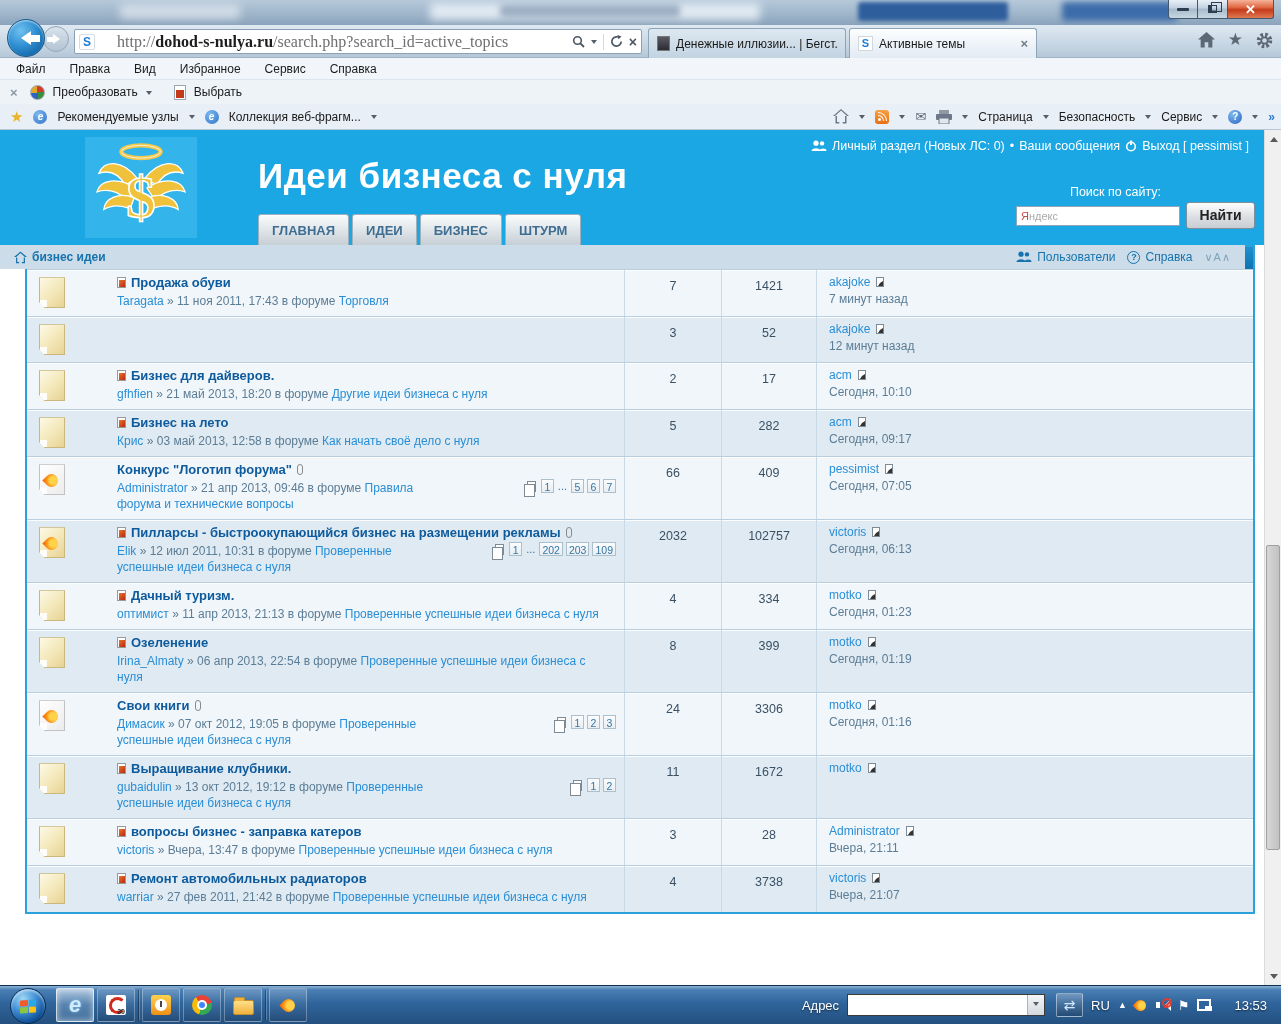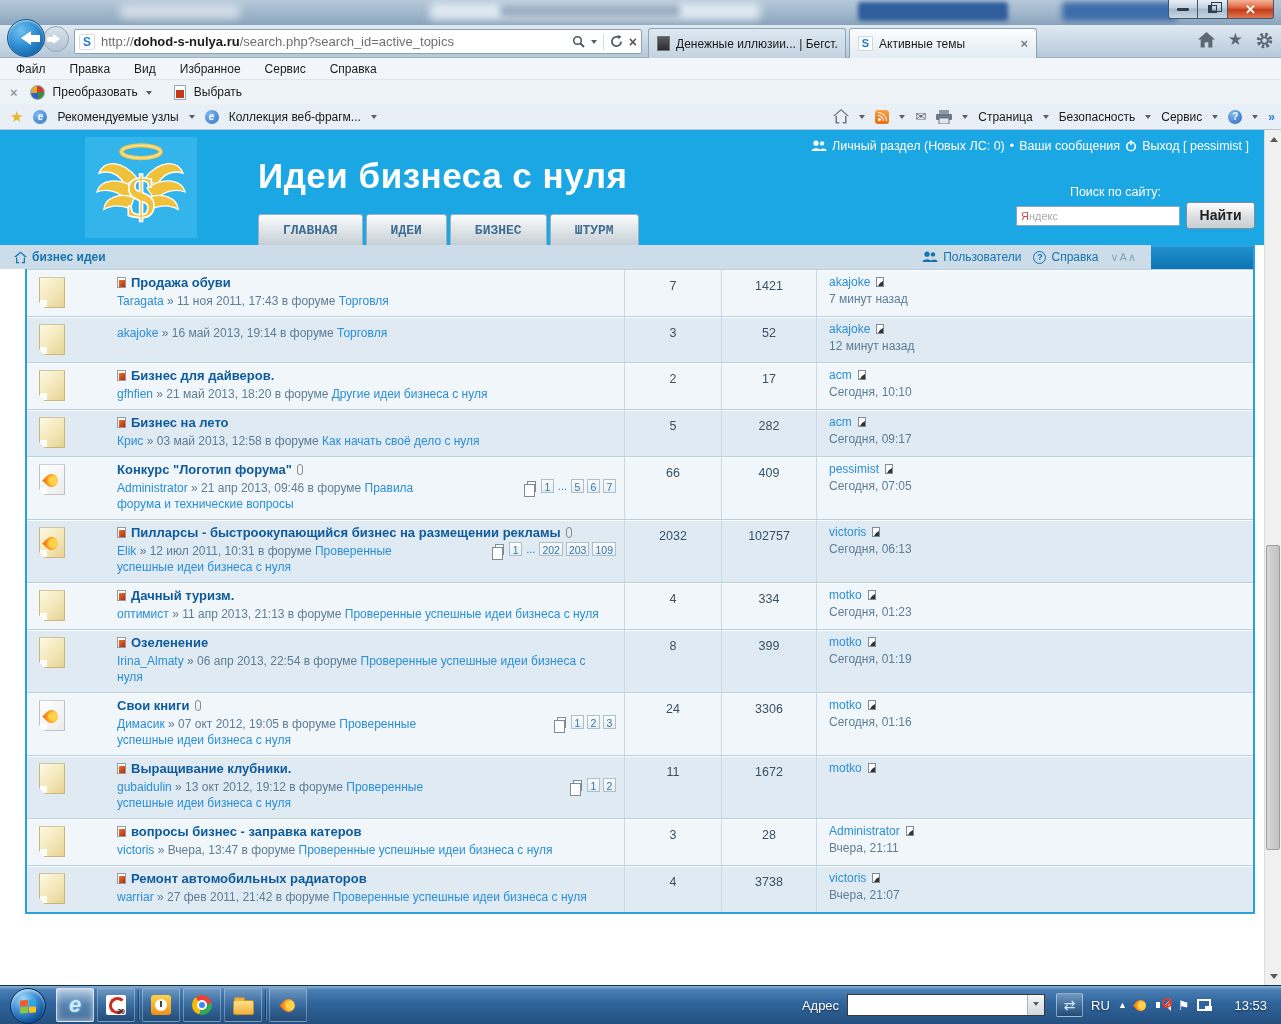--- a/index.html
+++ b/index.html
@@ -35,21 +35,21 @@
   .navFwd { position:absolute; left:43px; top:1px; width:26px; height:26px; border-radius:50%;
     background:linear-gradient(180deg,#d8e3ec,#b3c4d3); border:1px solid #93a8ba; display:flex; align-items:center; justify-content:center; z-index:4; }
   .arrowL { width:0; height:0; border:7px solid transparent; border-right:10px solid #fff; margin-left:-8px; position:relative; }
   .arrowL:after { content:""; position:absolute; left:10px; top:-3.5px; width:9px; height:7px; background:#fff; }
   .arrowR { width:0; height:0; border:5px solid transparent; border-left:7px solid #fff; margin-right:-5px; position:relative; }
   .arrowR:after { content:""; position:absolute; right:7px; top:-2.5px; width:6px; height:5px; background:#fff; }
   .addressbar { position:absolute; left:74px; top:4px; width:568px; height:25px; background:#fff;
     border:1px solid #8ba1b5; border-radius:2px; display:flex; align-items:center; padding:0 4px; }
   .favicon16 { width:16px; height:16px; background:#fff; border:1px solid #d5dde4; border-radius:2px;
     color:#1a7ed6; font-weight:bold; font-size:12px; text-align:center; line-height:14px; flex:none; }
-  .urltext { margin-left:6px; font-size:13px; white-space:nowrap; overflow:hidden; flex:1; }
+  .urltext { margin-left:22px; font-size:16px; white-space:nowrap; overflow:hidden; flex:1;font-family:Liberation Serif, serif; }
   .urlgray { color:#6f6f6f; } .urlbold { color:#1c1c1c; font-weight:bold; }
   .addricons { display:flex; align-items:center; gap:6px; color:#4a5763; flex:none; }
   .addrsep { width:1px; height:16px; background:#d4dde4; }
   .caretDown { width:0; height:0; border:3.5px solid transparent; border-top:4px solid #55606a; margin-top:4px; }
   .tab { position:absolute; top:3px; height:30px; border:1px solid #8ea4b7; border-bottom:none; border-radius:3px 3px 0 0;
     display:flex; align-items:center; padding:0 8px; font-size:12px; color:#1a1a1a; }
   .tab.inactive { left:648px; width:198px; background:linear-gradient(180deg,#dde8f1,#c2d3e1); }
   .tab.active { left:849px; width:188px; background:linear-gradient(180deg,#fdfeff,#ecf2f8 60%,#e3ebf3); z-index:3; }
   .tabfav { width:13px; height:15px; flex:none; margin-right:6px; background:linear-gradient(180deg,#5a5a62,#2c2c34); border:1px solid #777; }
   .tabfav.s { background:#fff; border:1px solid #cfd8df; color:#1a7ed6; font-weight:bold; font-size:11px; line-height:13px; text-align:center; height:15px; width:15px; }
@@ -84,30 +84,30 @@
   .chevMore { color:#2f7bd4; font-size:12px; font-weight:bold; }
 
   
   .site { position:absolute; left:0; top:130px; width:1281px; height:855px; background:#fff; overflow:hidden; }
   .siteHeader { position:absolute; left:0; top:0; width:1281px; height:115px; background:#1ba7e3; }
   .logoBox { position:absolute; left:85px; top:7px; width:112px; height:101px; background:#33b4ea; display:flex; align-items:center; justify-content:center; }
   .siteTitle { position:absolute; left:258px; top:26px; color:#fff; font-size:35px; font-weight:bold; letter-spacing:.5px; }
   .userbar { position:absolute; right:32px; top:9px; color:#fff; font-size:12.5px; display:flex; align-items:center; gap:5px; }
   .userbar a { color:#fff; text-decoration:none; }
   .navTabs { position:absolute; left:258px; bottom:0; display:flex; gap:3px; }
-  .navTab { height:31px; line-height:31px; padding:0 24px; font-size:13px; font-weight:bold; color:#3f6e92;
-    background:linear-gradient(180deg,#fbfcfc 0%,#dde3e7 55%,#c6cfd5 100%); border:1px solid #9db0be; border-bottom:none; border-radius:3px 3px 0 0;font-family:Liberation Mono, monospace; }
+  .navTab { height:31px; line-height:31px; padding:0 13px; font-size:13px; font-weight:bold; color:#3f6e92;
+    background:linear-gradient(180deg,#fbfcfc 0%,#dde3e7 55%,#c6cfd5 100%); border:1px solid #9db0be; border-bottom:none; border-radius:3px 3px 0 0; }
   .searchLabel { position:absolute; right:120px; top:55px; color:#fff; font-size:12.5px; }
   .searchBox { position:absolute; right:101px; top:76px; width:164px; height:20px; background:#fff; border:1px solid #8fa6b8; }
   .searchPh { position:absolute; left:4px; top:3px; font-size:11px; color:#a9a9a9; pointer-events:none; }
   .searchPh::first-letter { color:#cf4a44; }
   .searchInput { position:absolute; inset:0; border:none; width:100%; height:100%; font-size:11px; padding:0 4px; background:transparent; }
   .searchBtn { position:absolute; right:26px; top:72px; width:69px; height:27px; background:linear-gradient(180deg,#fdfdfd,#d9dde1 60%,#c9ced4);
     border:1px solid #7e8e9b; border-radius:3px; font-size:14px; font-weight:bold; color:#222; text-align:center; line-height:25px; }
-  .breadbar { position:absolute; left:0; top:115px; width:1151px; height:24px; background:#ccdde9;
+  .breadbar { position:absolute; left:0; top:115px; width:1245px; height:24px; background:#ccdde9;
     display:flex; align-items:center; padding:0 14px; font-size:12px; }
   .breadbar a { color:#1673ae; text-decoration:none; font-weight:bold; }
   .breadRight { margin-left:auto; display:flex; align-items:center; gap:12px; }
   .breadRight a { font-weight:normal; }
   .fontWidget { color:#7fa3bd; font-size:11px; letter-spacing:1px; }
   .homeSvg { width:13px; height:13px; margin-right:5px; }
   .peopleSvg { width:16px; height:12px; }
   .qIcon { width:13px; height:13px; border-radius:50%; border:1.5px solid #1673ae; color:#1673ae; font-size:9px; font-weight:bold; text-align:center; line-height:11px; display:inline-block; }
 
   .pageTitle { margin:18px 0 5px 25px; font-size:23px; color:#3b3b3b; font-weight:normal; }
@@ -440,21 +440,20 @@
               </div>
             </div>
             <div class="cell num">7</div>
             <div class="cell num v">1421</div>
             <div class="cell last"><a class="mlink" href="#">akajoke</a><span class="docico"></span><div class="ltime">7 минут назад</div></div>
           </div>
           <div class="trow even">
             <div class="cell topic">
               <span class="ticon yellow"></span>
               <div class="tbody2">
-                <div class="tmeta"><a class="mlink" href="#">akajoke</a> » 16 май 2013, 19:14 в форуме <a class="mlink" href="#">Торговля</a></div>
               </div>
             </div>
             <div class="cell num">3</div>
             <div class="cell num v">52</div>
             <div class="cell last"><a class="mlink" href="#">akajoke</a><span class="docico"></span><div class="ltime">12 минут назад</div></div>
           </div>
           <div class="trow odd">
             <div class="cell topic">
               <span class="ticon yellow"></span>
               <div class="tbody2">

